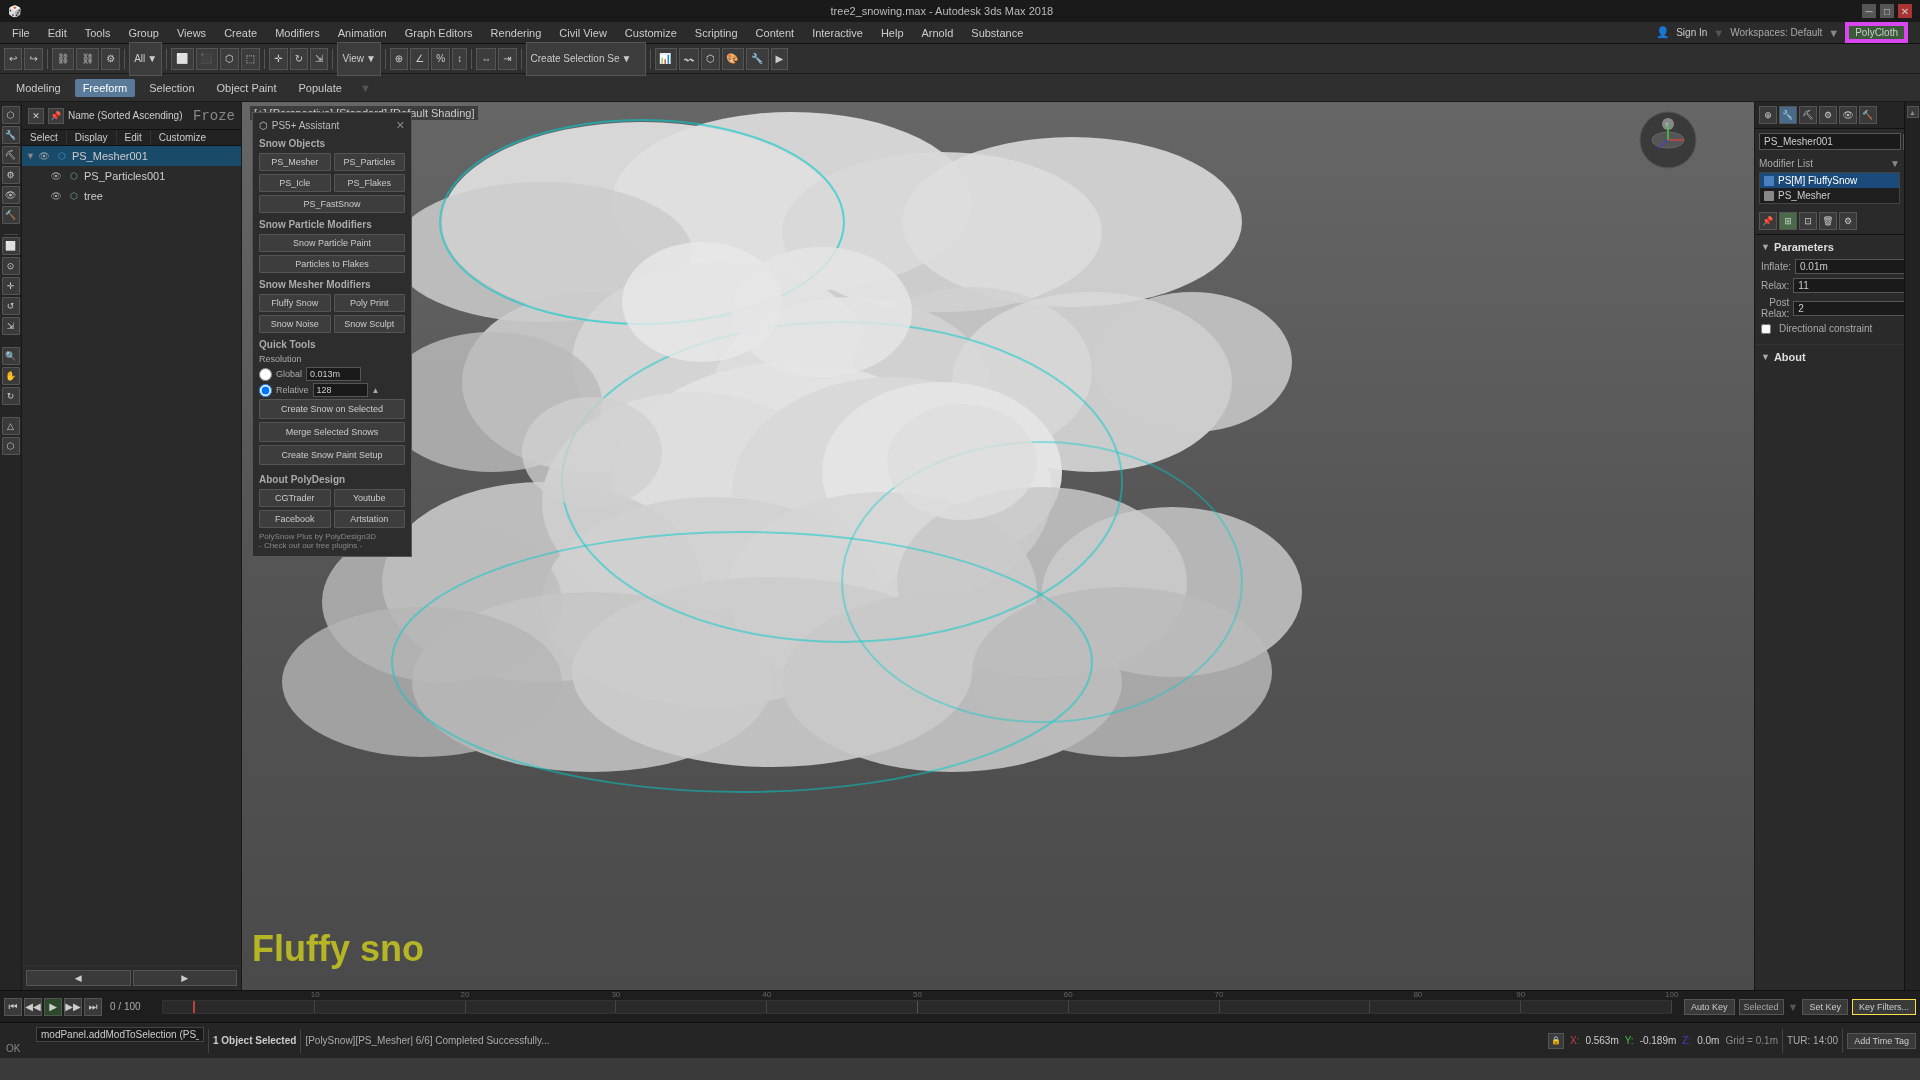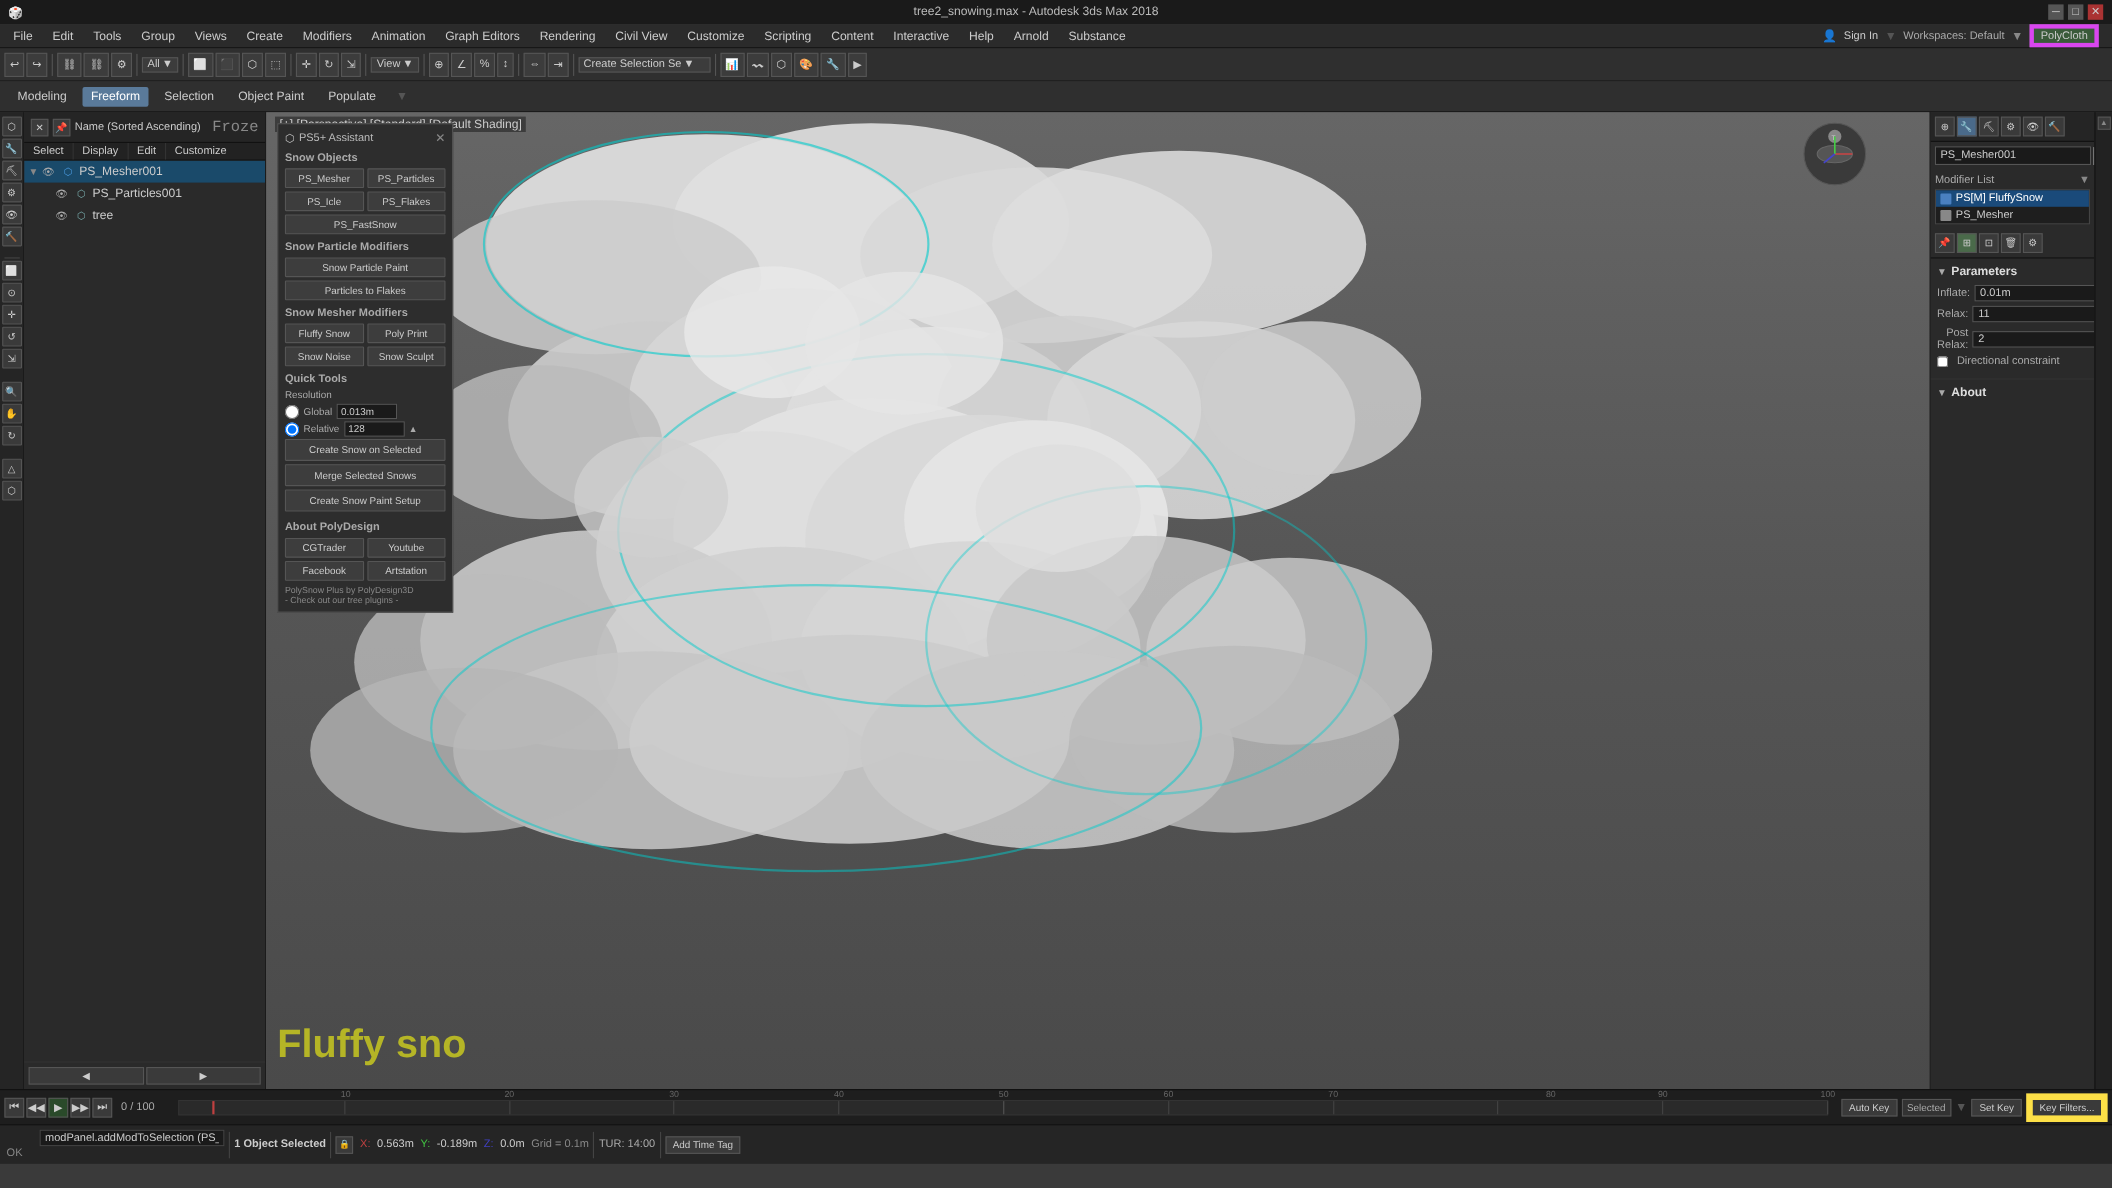--- a/index.html
+++ b/index.html
@@ -20,21 +20,21 @@
     }
     .menu-item { padding: 2px 8px; cursor: pointer; color: #ccc; font-size: 11px; }
 
     
     #toolbar {
       height: 30px; background: #2f2f2f; display: flex; align-items: center; padding: 0 4px;
       border-bottom: 1px solid #1a1a1a; gap: 2px;
     }
     .toolbar-btn { height: 22px; padding: 0 4px; background: #3c3c3c; border: 1px solid #555; color: #ccc; cursor: pointer; font-size: 10px; display: flex; align-items: center; gap: 2px; }
     .toolbar-separator { width: 1px; height: 20px; background: #555; margin: 0 2px; }
-    .toolbar-dropdown { height: 14px; padding: 0 4px; background: #3c3c3c; border: 1px solid #555; color: #ccc; font-size: 10px; display: flex; align-items: center; gap: 2px; }
+    .toolbar-dropdown { height: 34px; padding: 0 4px; background: #3c3c3c; border: 1px solid #555; color: #ccc; font-size: 10px; display: flex; align-items: center; gap: 2px; }
 
     
     #toolbar2 {
       height: 28px; background: #2f2f2f; display: flex; align-items: center; padding: 0 8px;
       border-bottom: 1px solid #1a1a1a; gap: 6px;
     }
     .toolbar2-item { padding: 3px 8px; cursor: pointer; color: #ccc; font-size: 11px; border-radius: 2px; }
     .toolbar2-item.active { background: #5a7a9a; color: #fff; }
 
     
@@ -559,32 +559,33 @@
           <span style="position:absolute; top:-11px; left:-6px; font-size:8px; color:#666;">100</span>
         </div>
     </div>
   </div>
 
   <div style="display:flex; align-items:center; gap:4px;">
     <button style="padding:2px 6px; background:#3a3a3a; border:1px solid #555; color:#ccc; font-size:9px; cursor:pointer;">Auto Key</button>
     <span style="font-size:9px; color:#aaa; padding:2px 4px; background:#333; border:1px solid #555;">Selected</span>
     <span style="color:#555;">▼</span>
     <button style="padding:2px 6px; background:#3a3a3a; border:1px solid #555; color:#ccc; font-size:9px; cursor:pointer;">Set Key</button>
-    <button style="padding:2px 6px; background:#3a3a3a; border:6px solid #fde047; color:#ccc; font-size:9px; cursor:pointer;">Key Filters...</button>
+    <button style="padding:2px 6px; background:#3a3a3a; border:1px solid #fde047; color:#ccc; font-size:9px; cursor:pointer;">Key Filters...</button>
   </div>
 </div>
 
 <div id="statusbar" style="height:36px; background:#252525; border-top:1px solid #111; display:flex; align-items:center; padding:0 4px; gap:4px;">
   <div style="display:flex; flex-direction:column; width:200px; gap:1px;">
     <input type="text" style="background: rgb(26, 26, 26); border: 1px solid rgb(68, 68, 68); color: rgb(204, 204, 204); font-size: 10px; padding: 1px 4px; margin-left: 32px;" value="modPanel.addModToSelection (PS_M">
     <span style="font-size:10px; color:#888; padding-left:2px;">OK</span>
   </div>
   <div style="width:1px; height:24px; background:#444;"></div>
   <span style="font-size:10px; color:#ccc; font-weight:bold;">1 Object Selected</span>
   <div style="width:1px; height:24px; background:#444;"></div>
+  <span style="font-size:10px; color:#aaa; flex:1;">[PolySnow][PS_Mesher| 6/6] Completed Successfully...</span>
 
   <div style="display:flex; align-items:center; gap:6px; font-size:10px;">
     <span style="display:flex; gap:2px;">
       <button style="width:16px; height:16px; background:#3a3a3a; border:1px solid #555; color:#ccc; font-size:8px; cursor:pointer;">🔒</button>
     </span>
     <span style="color:#c04040;">X:</span>
     <span style="color:#ccc;">0.563m</span>
     <span style="color:#40c040;">Y:</span>
     <span style="color:#ccc;">-0.189m</span>
     <span style="color:#4040c0;">Z:</span>

